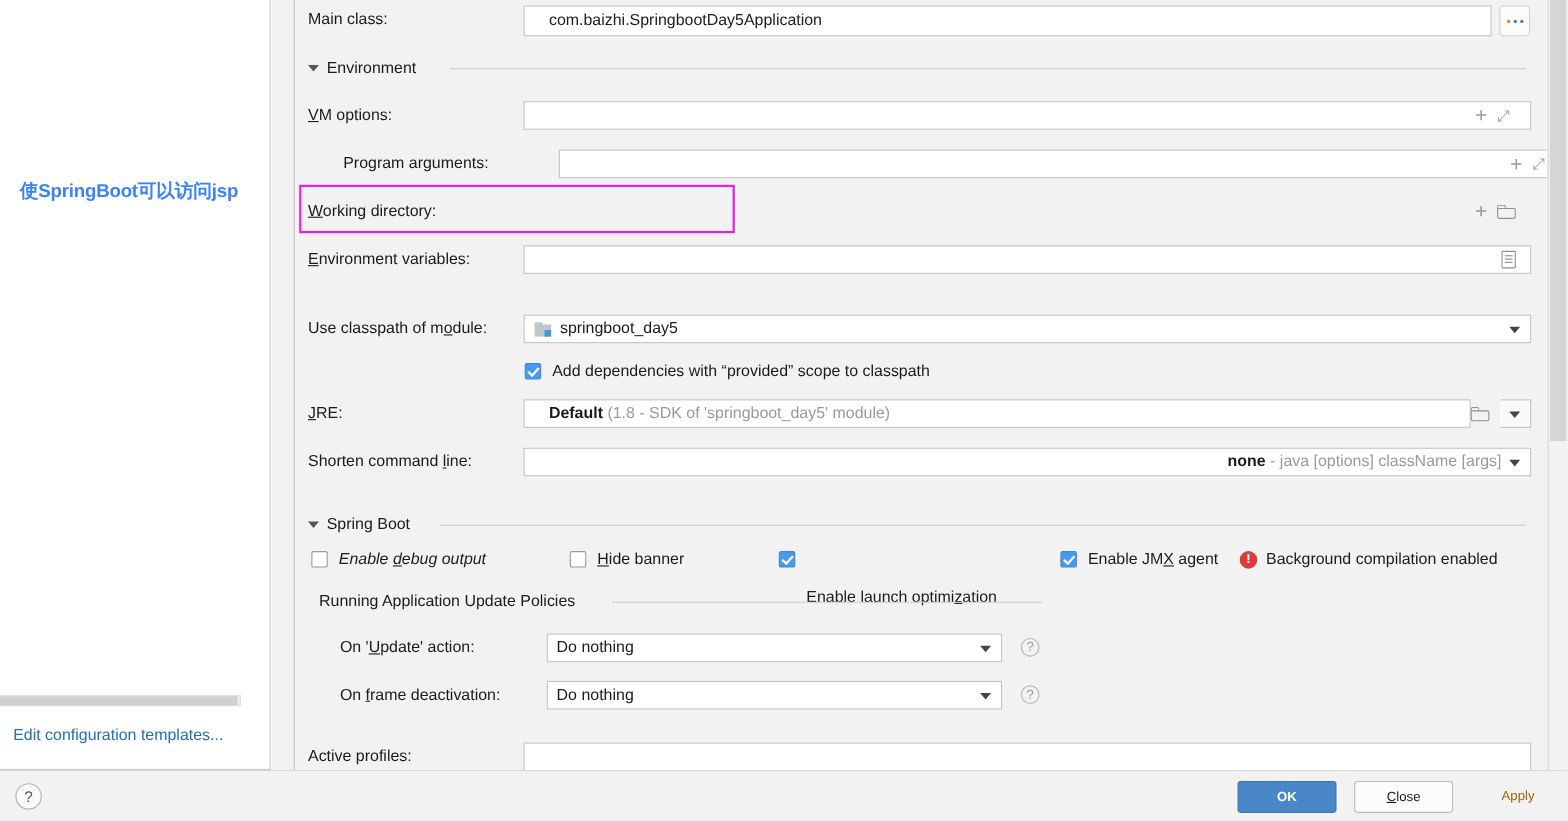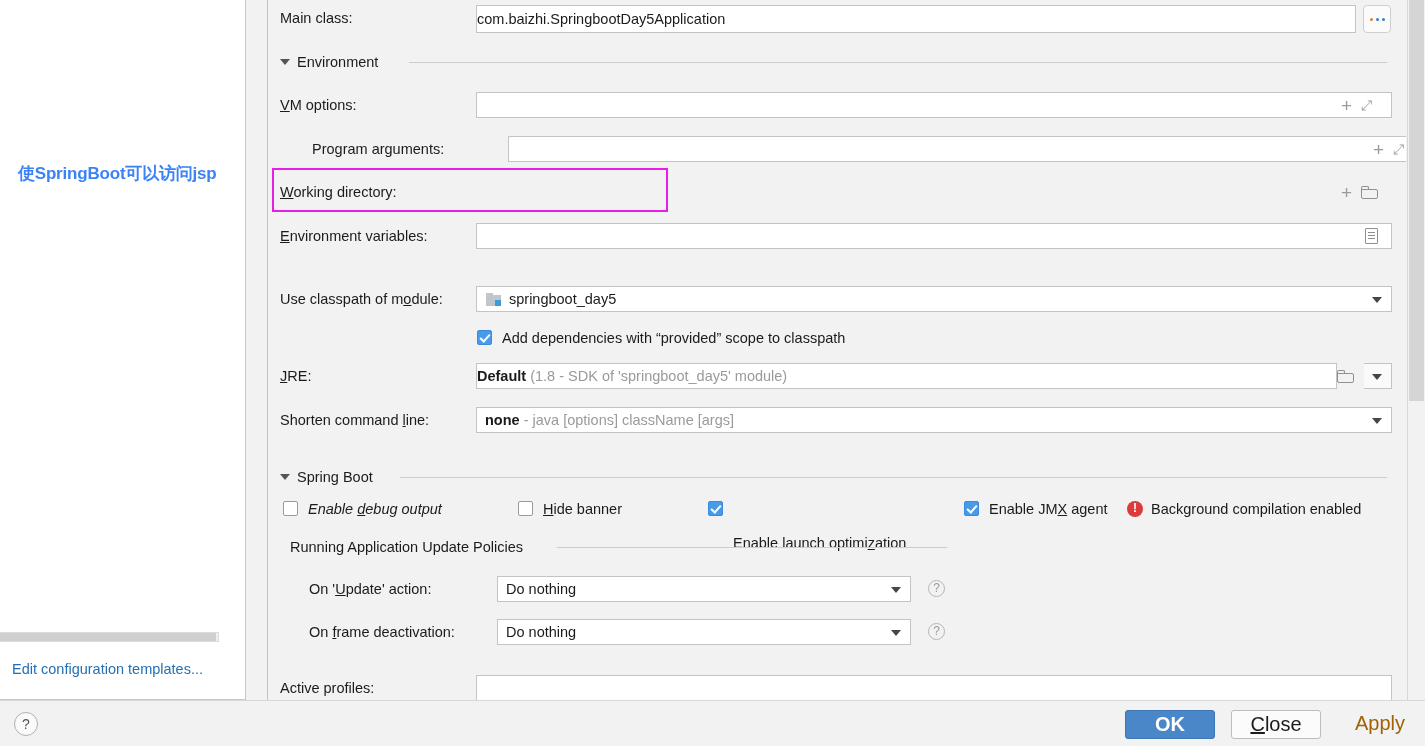--- a/index.html
+++ b/index.html
@@ -76,21 +76,21 @@
     font-size: 14.5px; color: #1b1b1b; white-space: nowrap;
   }
   .lbl u { text-decoration: underline; }
 
   .field {
     position: absolute;
     background: #ffffff;
     border: 1px solid #c4c4c4;
     height: 26px;
     line-height: 24px;
-    padding: 0 0;
+    padding: 0 22px;
     font-size: 14.5px;
     color: #1b1b1b;
     white-space: nowrap;
     overflow: hidden;
   }
   .field.tall { height: 28px; line-height: 26px; }
 
   .field-gray { color: #9a9a9a; }
   .field-bold { font-weight: bold; }
 
@@ -294,21 +294,21 @@
     background: #fafafa;
     color: #555; font-size: 14px;
     text-align: center; line-height: 22px;
   }
   .btn {
     position: absolute; top: 710px;
     height: 29px;
     border: 1px solid #bdbdbd;
     background: #fbfbfb;
     border-radius: 3px;
-    font-size: 20px;
+    font-size: 12px;
     color: #1b1b1b;
     text-align: center;
     line-height: 27px;
   }
   .btn.primary {
     background: #4a87c8;
     border-color: #3d76b4;
     color: #ffffff;
     font-weight: bold;
   }
@@ -439,21 +439,21 @@
         <span class="folder">
           <span class="f-tab"></span>
             <span class="f-body"></span>
         </span>
       </div>
       <div class="split-btn" style="left:1095px; top:0px;">
         <span class="arrow-std" style="right:9px;"></span>
       </div>
     </div>
 
-    <div class="row" style="top:407px;">
+    <div class="row" style="top:407px;text-align:right;">
       <div class="lbl">
         Shorten command <u>l</u>ine:
       </div>
       <div class="combo" style="left:207px; top:0px; width:916px;">
         <span class="field-bold">none</span>
         <span class="field-gray">- java [options] className [args]</span>
         <span class="arrow"></span>
       </div>
     </div>
 

